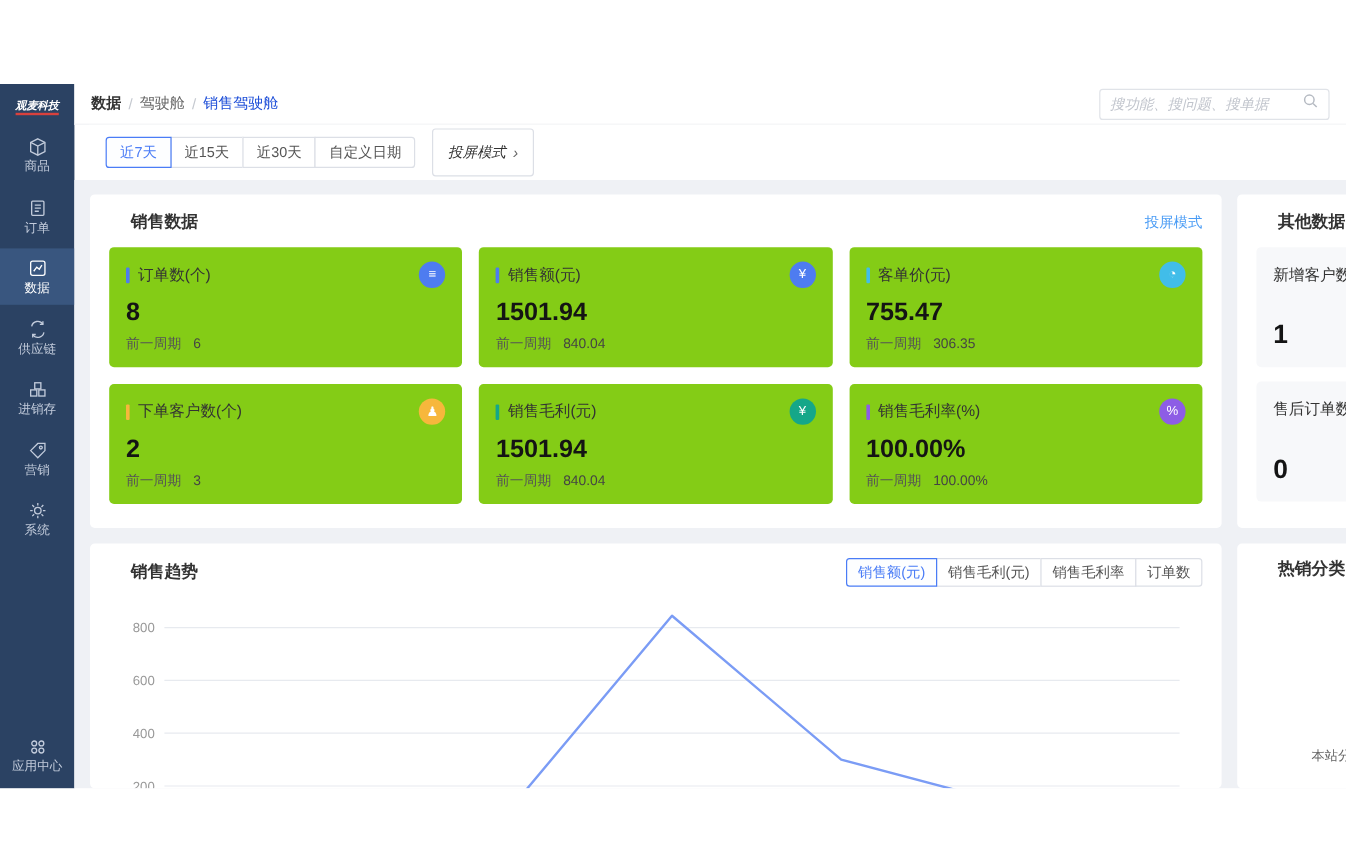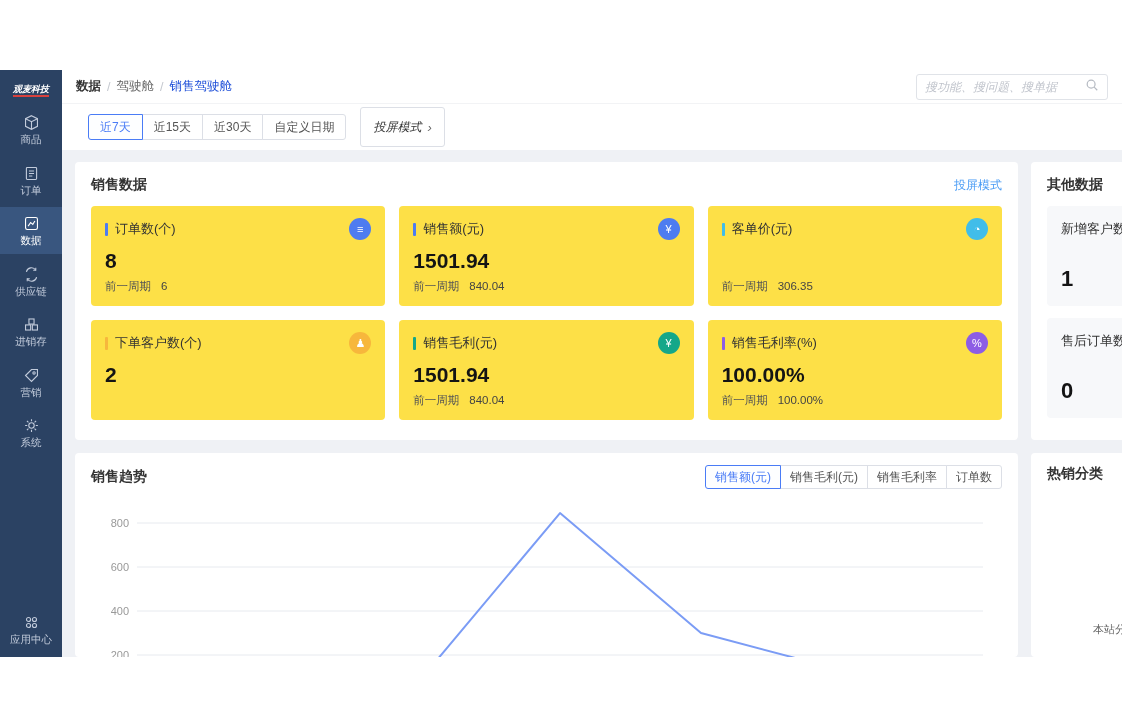--- a/index.html
+++ b/index.html
@@ -49,29 +49,29 @@
               display:flex; align-items:center; gap:6px; cursor:pointer;font-style:italic; }
   .cast-btn .chev { color:#666; font-size:13px; }
 
   
   .content { flex:1; min-height:0; background:#eff1f5; padding:12px 0 0 13px;
              display:flex; gap:13px; overflow:hidden; }
   .left-col { width:943px; flex:none; display:flex; flex-direction:column; gap:13px; }
   .right-col { width:240px; flex:none; display:flex; flex-direction:column; gap:13px; }
 
   .panel { background:#fff; border-radius:4px; }
-  .panel-title { font-size:14px; font-weight:bold; color:#333; }
+  .panel-title { font-size:14px; font-weight:bold; color:#333;margin-left:18px; }
   .title-row { display:flex; align-items:center; }
 
   .sales-panel { height:278px; padding:14px 16px; }
   .link-blue { margin-left:auto; font-size:12px; color:#4a9cf5; cursor:pointer; }
 
   .cards-grid { margin-top:12px; display:grid; grid-template-columns:repeat(3,1fr);
                 gap:14px; }
-  .stat-card { background:#fde047; border-radius:4px; height:100px; padding:12px 14px;
+  .stat-card { background:#84cc16; border-radius:4px; height:100px; padding:12px 14px;
                display:flex; flex-direction:column; }
   .stat-head { display:flex; align-items:center; }
   .accent-bar { width:3px; height:13px; border-radius:1px; margin-right:7px; flex:none; }
   .stat-label { font-size:13px; color:#333; }
   .stat-icon { margin-left:auto; width:22px; height:22px; border-radius:50%;
                color:#fff; font-size:11px; display:flex; align-items:center;
                justify-content:center; flex:none; }
   .stat-value { font-size:21px; font-weight:bold; color:#141414; margin:9px 0 0; }
   .stat-prev { margin-top:auto; font-size:11.5px; color:#555; }
   .stat-prev .pv { margin-left:10px; color:#444; }
@@ -253,30 +253,32 @@
                 <div class="stat-value">1501.94</div>
                 <div class="stat-prev"><span>前一周期</span><span class="pv">840.04</span></div>
               </div>
 
               <div class="stat-card">
                 <div class="stat-head">
                   <span class="accent-bar" style="background: rgb(65, 189, 233);"></span>
                   <span class="stat-label">客单价(元)</span>
                   <span class="stat-icon" style="background: rgb(65, 189, 233);">◔</span>
                 </div>
+                <div class="stat-value">755.47</div>
                 <div class="stat-prev"><span>前一周期</span><span class="pv">306.35</span></div>
               </div>
 
               <div class="stat-card">
                 <div class="stat-head">
                   <span class="accent-bar" style="background: rgb(247, 183, 60);"></span>
                   <span class="stat-label">下单客户数(个)</span>
                   <span class="stat-icon" style="background: rgb(247, 183, 60);">♟</span>
                 </div>
                 <div class="stat-value">2</div>
+                <div class="stat-prev"><span>前一周期</span><span class="pv">3</span></div>
               </div>
 
               <div class="stat-card">
                 <div class="stat-head">
                   <span class="accent-bar" style="background: rgb(21, 167, 137);"></span>
                   <span class="stat-label">销售毛利(元)</span>
                   <span class="stat-icon" style="background: rgb(21, 167, 137);">¥</span>
                 </div>
                 <div class="stat-value">1501.94</div>
                 <div class="stat-prev"><span>前一周期</span><span class="pv">840.04</span></div>

